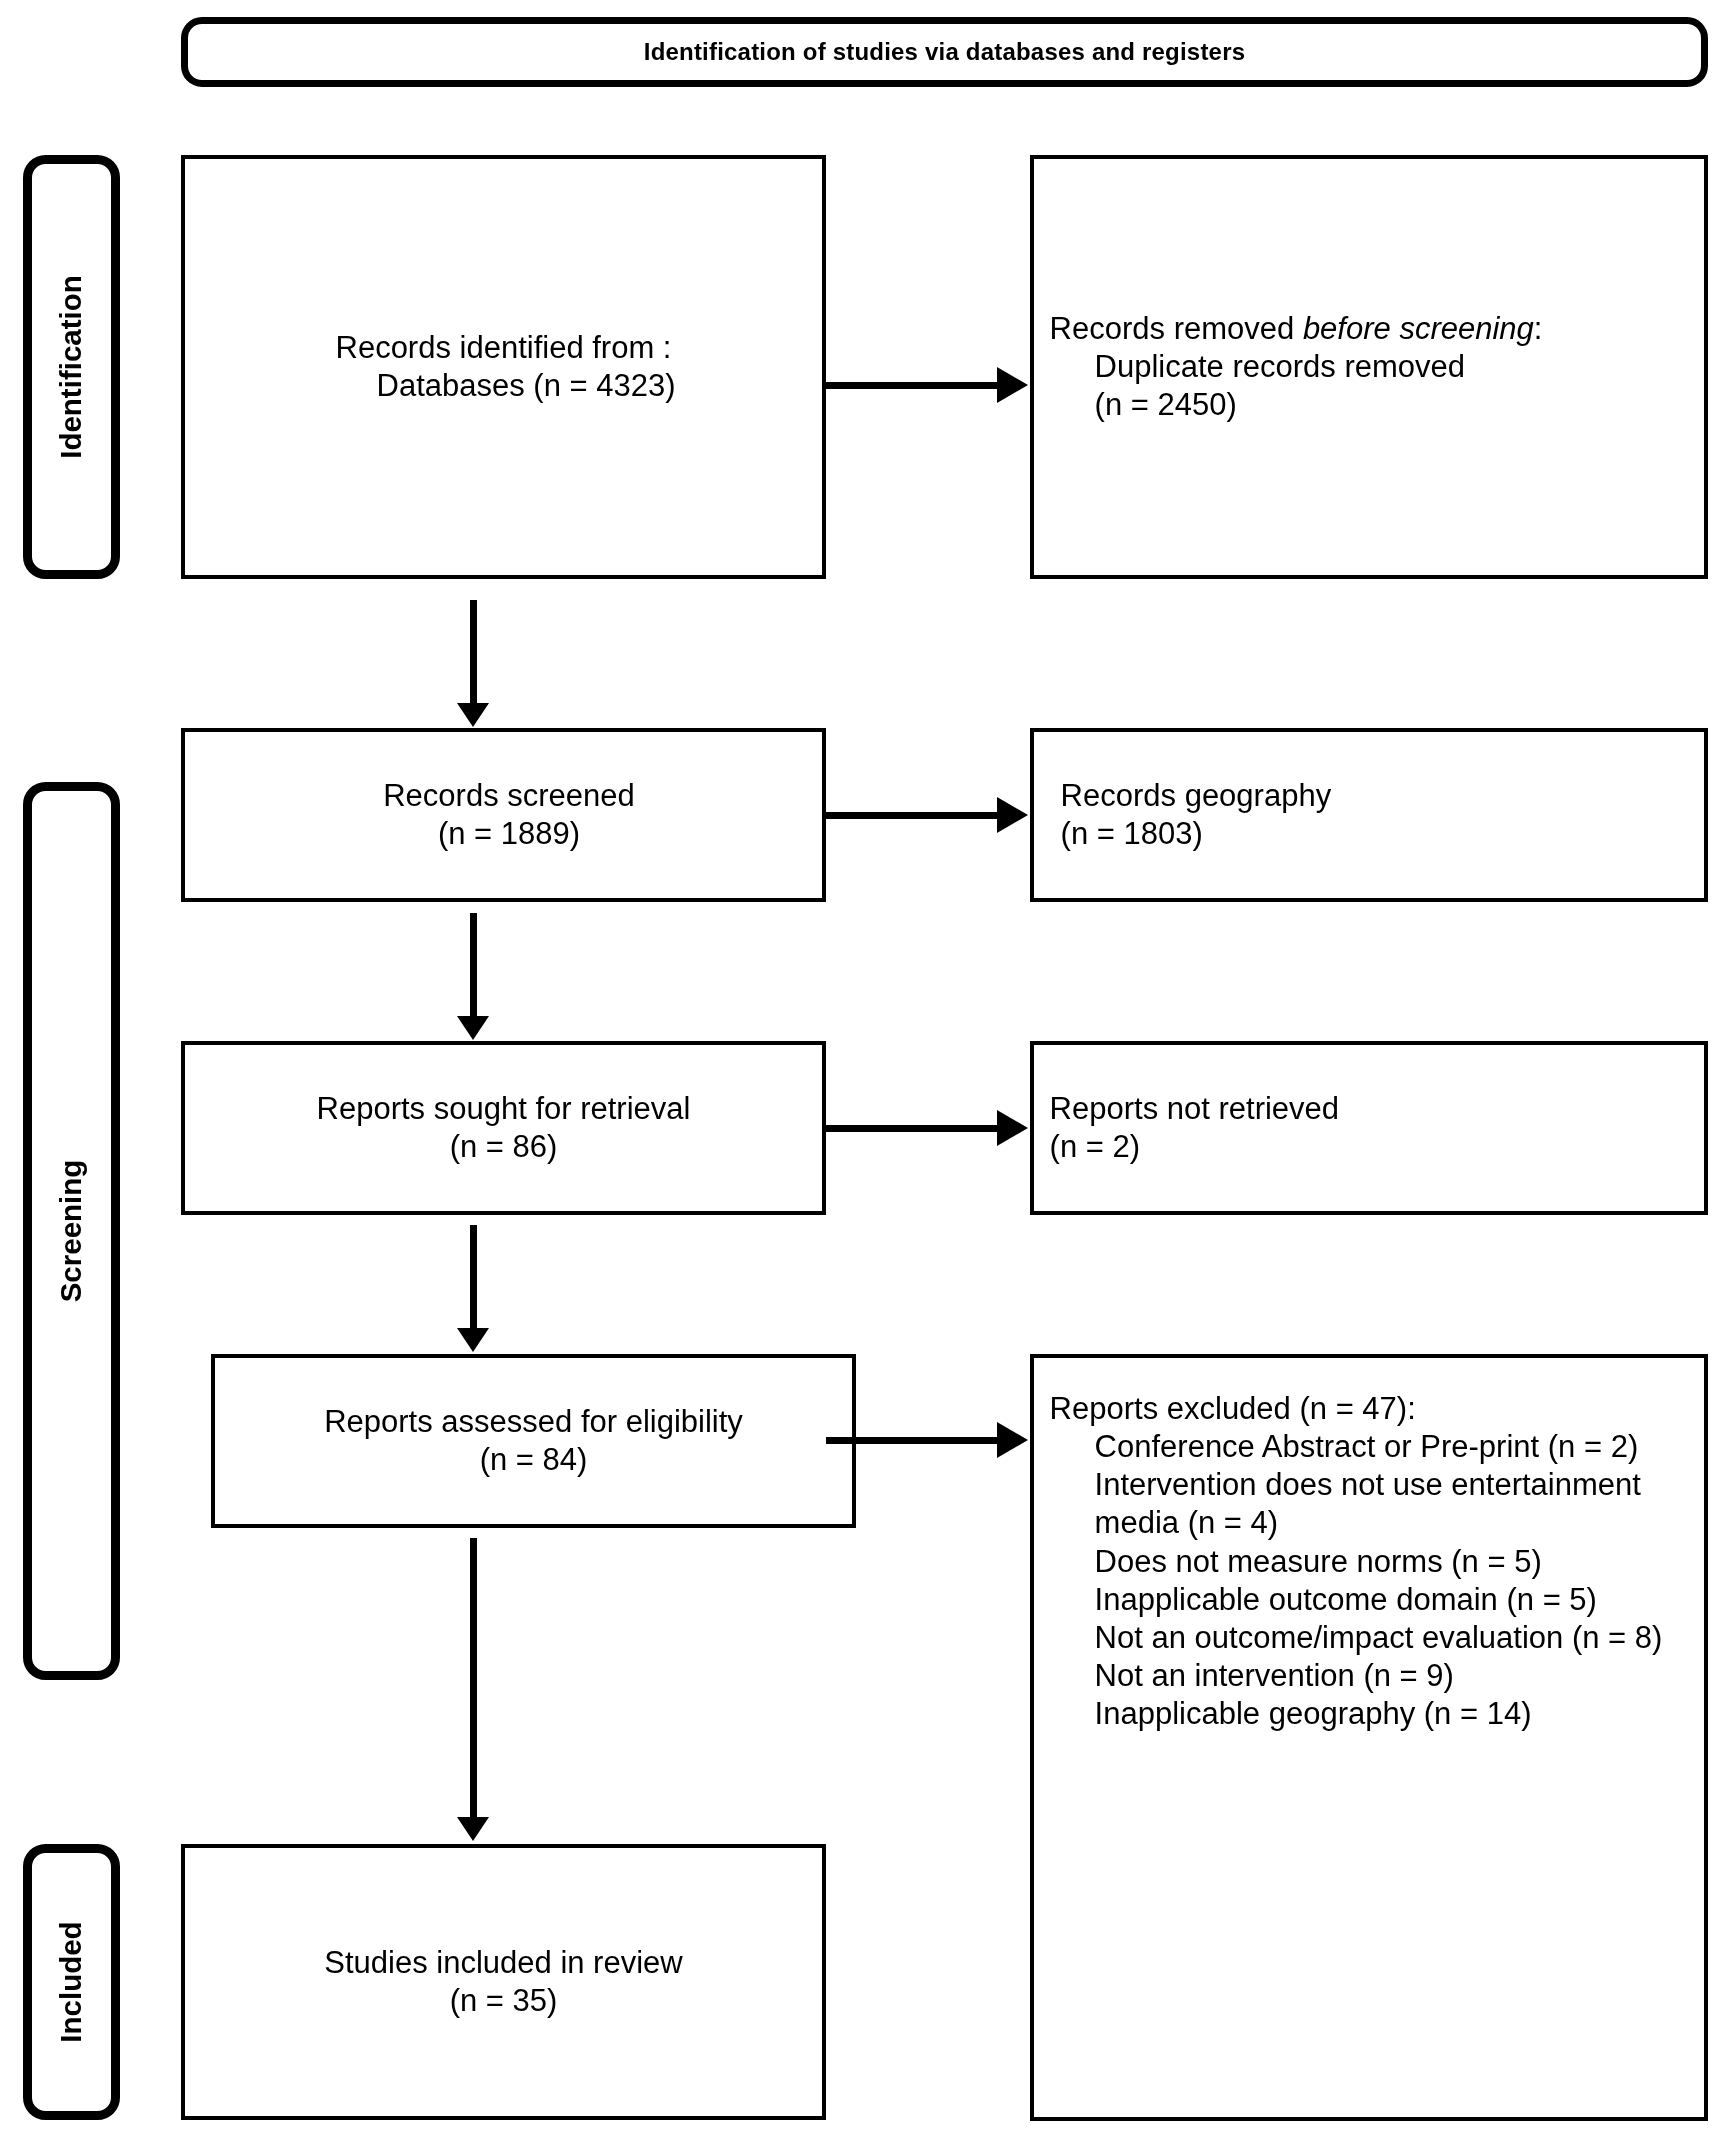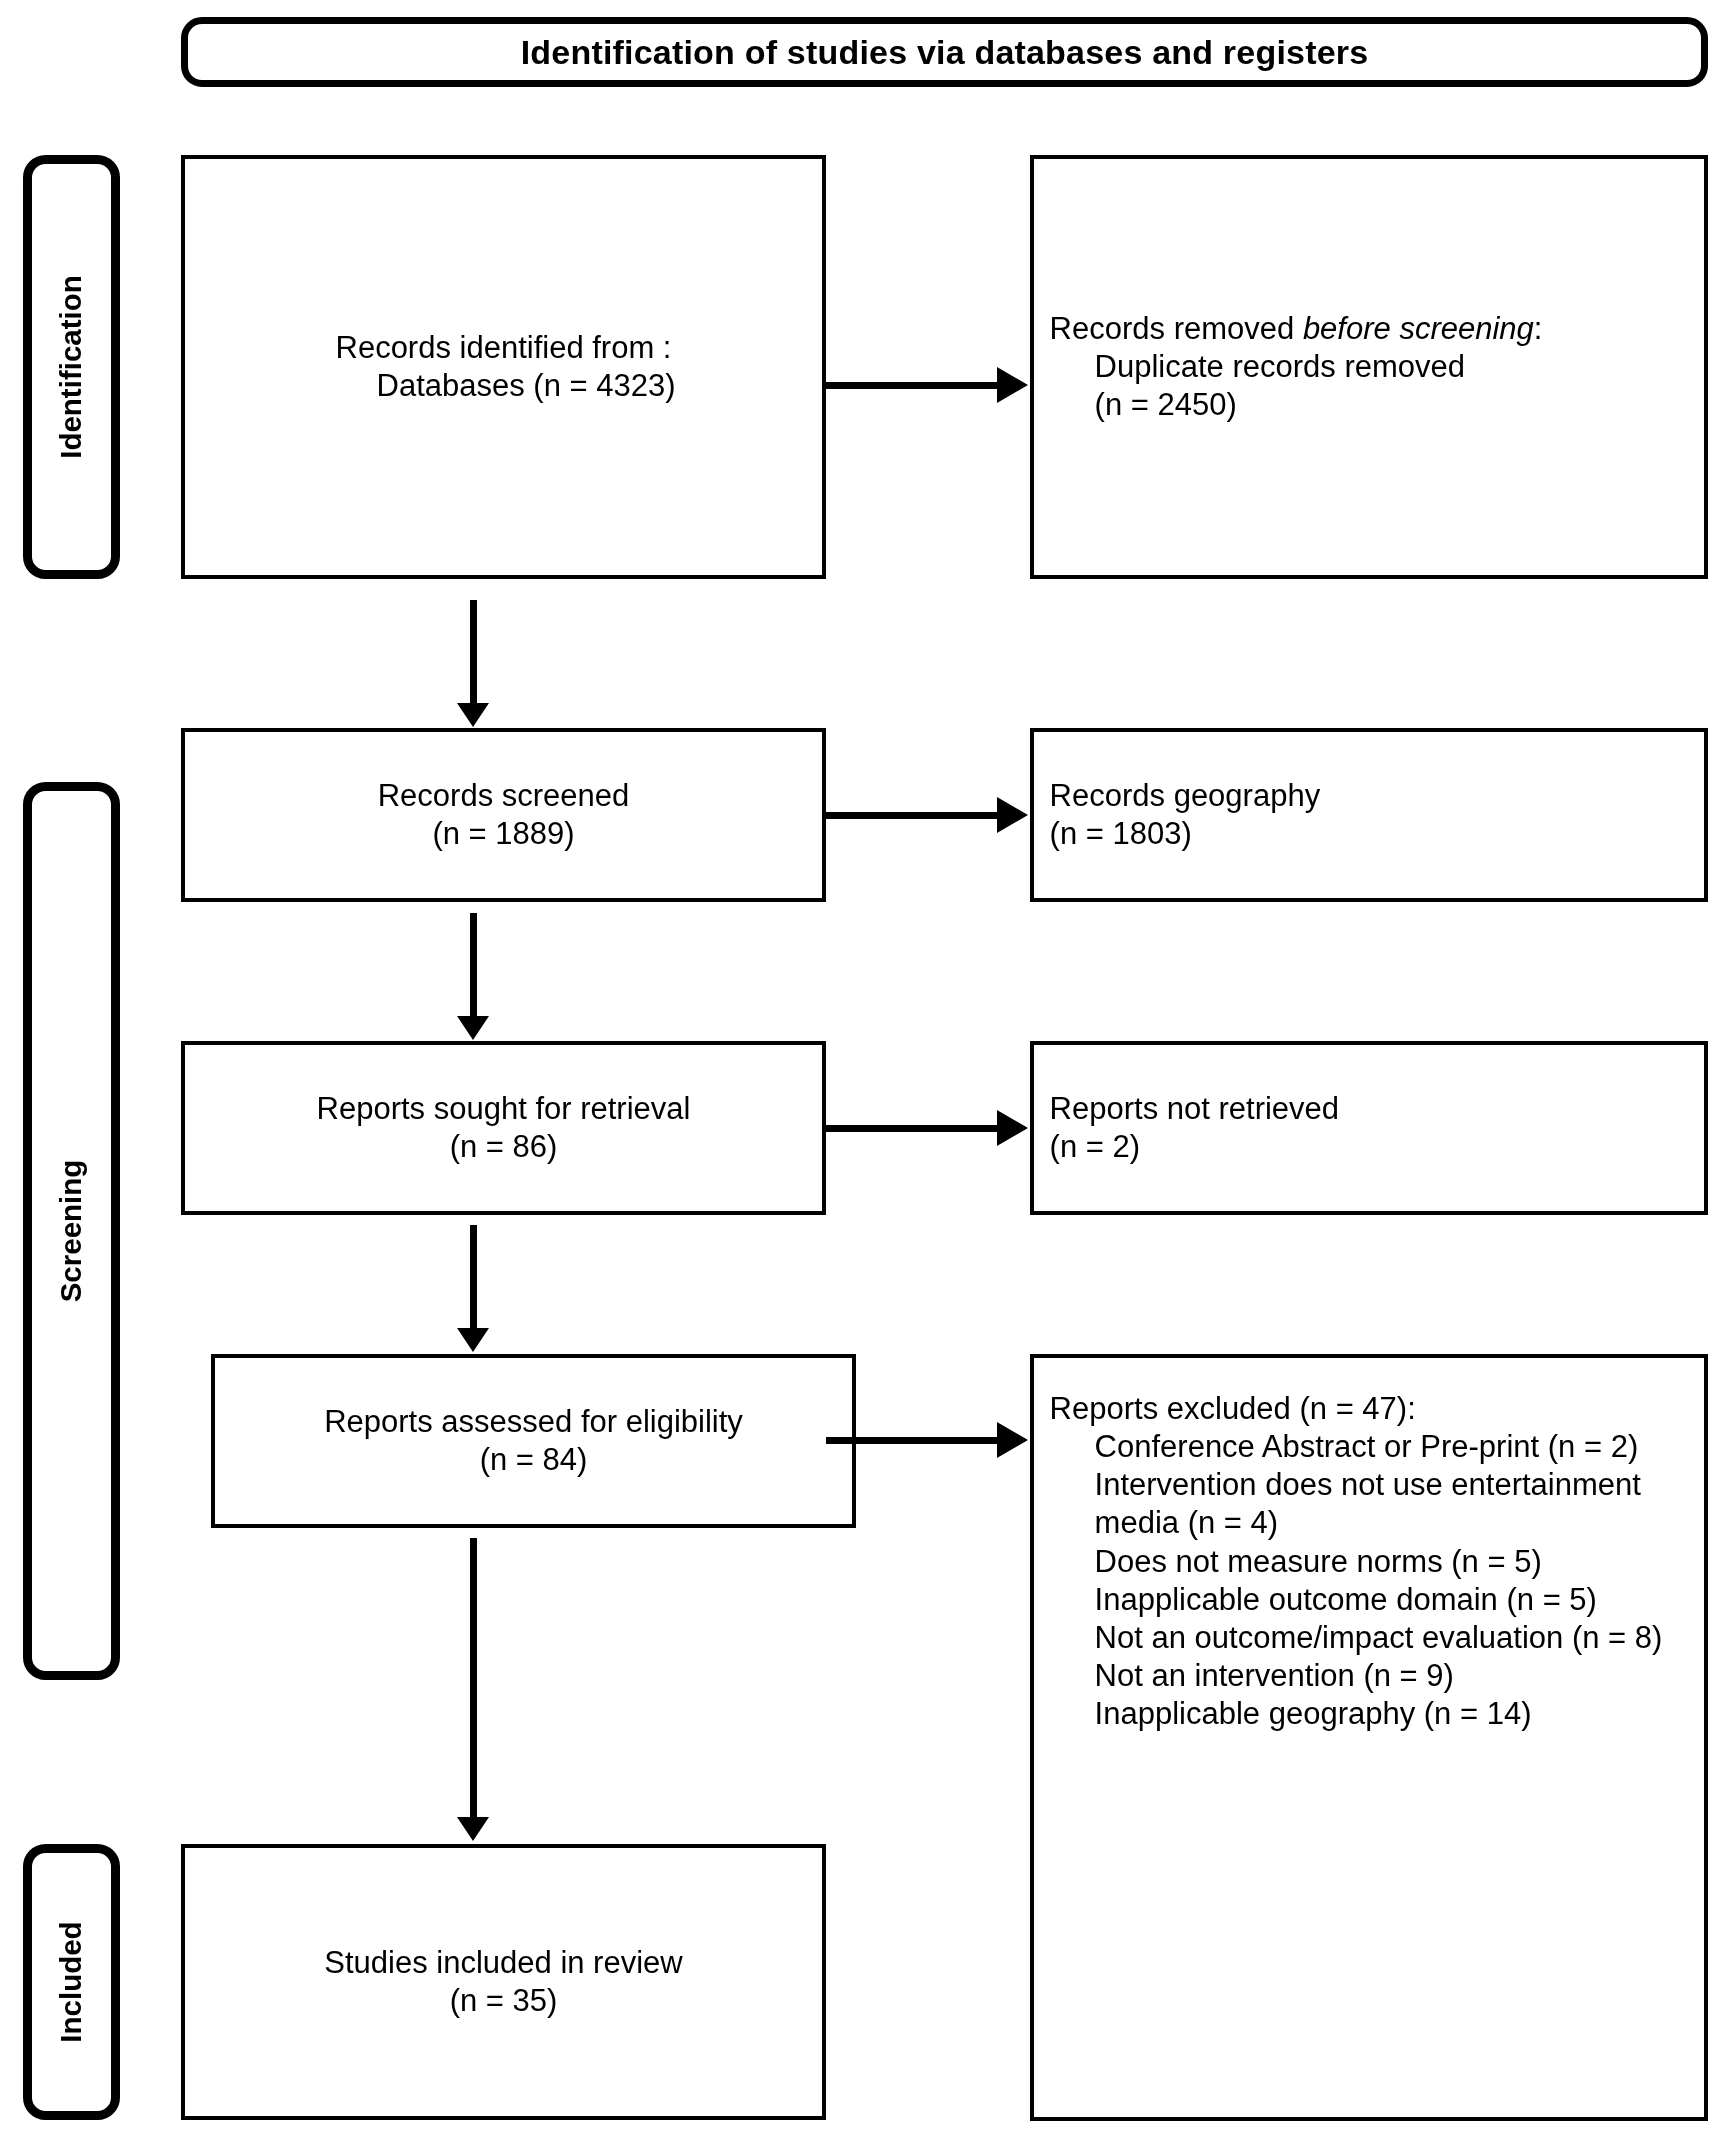--- a/index.html
+++ b/index.html
@@ -30,21 +30,21 @@
     height: 70px;
     border: 7.8px solid #000000;
     border-radius: 21px;
     background: #ffffff;
     box-sizing: border-box;
     display: flex;
     align-items: center;
     justify-content: center;
   }
   .banner-text {
-    font-size: 34px;
+    font-size: 24px;
     font-weight: bold;
     letter-spacing: 0.2px;
     white-space: nowrap;
     text-align: right;
   }
 
   
   .stage {
     position: absolute;
     left: 22.6px;
@@ -85,21 +85,21 @@
   .indent { padding-left: 45px; display: block; }
   .hang   { padding-left: 45px; text-indent: 0px; display: block; }
   em { font-style: italic; }
 
   
   .col-left  { left: 181px;  width: 645px; text-align: center; }
   .col-right { left: 1030px; width: 678px; }
 
   
   .row-identify  { top: 155px;  height: 424px; }
-  .row-screened  { top: 728px;  height: 174px; }
+  .row-screened  { top: 728px;  height: 174px; padding-left: 11px; }
   .row-sought    { top: 1041px; height: 174px; }
   .row-eligible  { top: 1354px; height: 174px; margin-left: 30px; }
   .row-included  { top: 1844px; height: 276px; }
   .row-excluded-long { top: 1354px; height: 767px; }
 
   
   .arrow-v {
     position: absolute;
     left: 470px;
     width: 7px;

